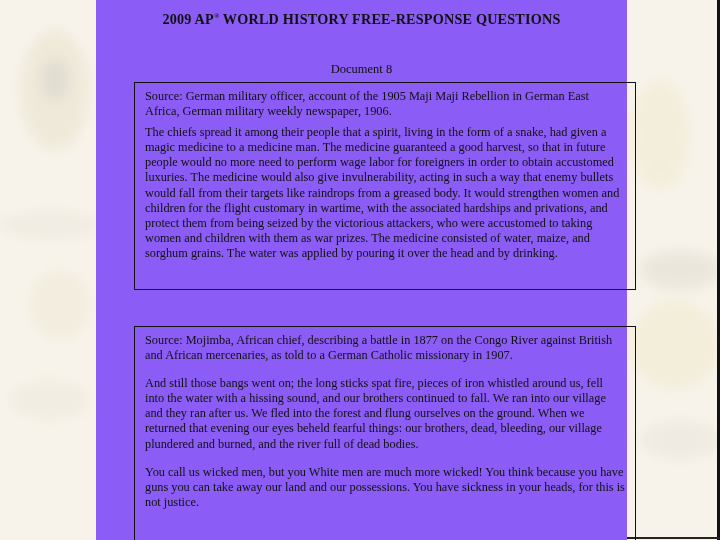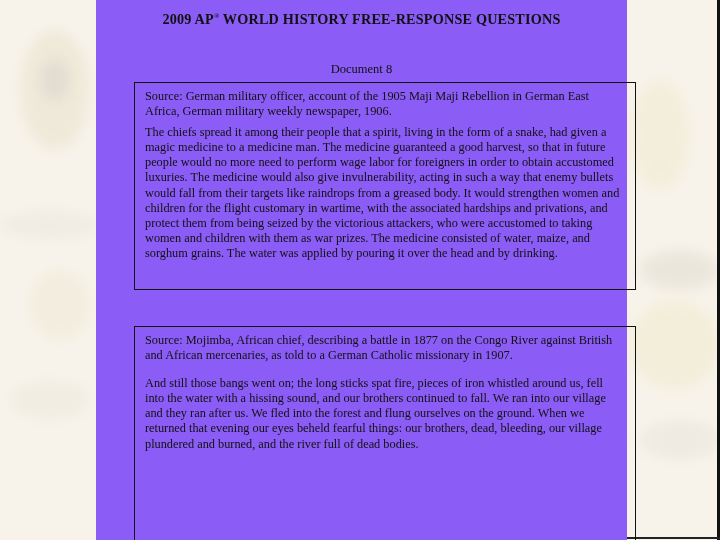--- a/index.html
+++ b/index.html
@@ -58,14 +58,15 @@
 
   <div class="doc-heading" style="top:62px;">Document 8</div>
   <div class="doc-box" style="top:82px;height:208px;">
     <p class="source">Source:  German military officer, account of the 1905 Maji Maji Rebellion in German East Africa, German military weekly newspaper, 1906.</p>
     <p>The chiefs spread it among their people that a spirit, living in the form of a snake, had given a magic medicine to a medicine man. The medicine guaranteed a good harvest, so that in future people would no more need to perform wage labor for foreigners in order to obtain accustomed luxuries. The medicine would also give invulnerability, acting in such a way that enemy bullets would fall from their targets like raindrops from a greased body. It would strengthen women and children for the flight customary in wartime, with the associated hardships and privations, and protect them from being seized by the victorious attackers, who were accustomed to taking women and children with them as war prizes. The medicine consisted of water, maize, and sorghum grains. The water was applied by pouring it over the head and by drinking.</p>
   </div>
 
   <div class="doc-box" style="top:326px;height:247px;">
     <p>Source:  Mojimba, African chief, describing a battle in 1877 on the Congo River against British and African mercenaries, as told to a German Catholic missionary in 1907.</p>
     <p class="gap">And still those bangs went on; the long sticks spat fire, pieces of iron whistled around us, fell into the water with a hissing sound, and our brothers continued to fall. We ran into our village and they ran after us. We fled into the forest and flung ourselves on the ground. When we returned that evening our eyes beheld fearful things:  our brothers, dead, bleeding, our village plundered and burned, and the river full of dead bodies.</p>
+    <p class="gap">You call us wicked men, but you White men are much more wicked! You think because you have guns you can take away our land and our possessions. You have sickness in your heads, for this is not justice.</p>
   </div>
 </div>
 
 </body></html>

